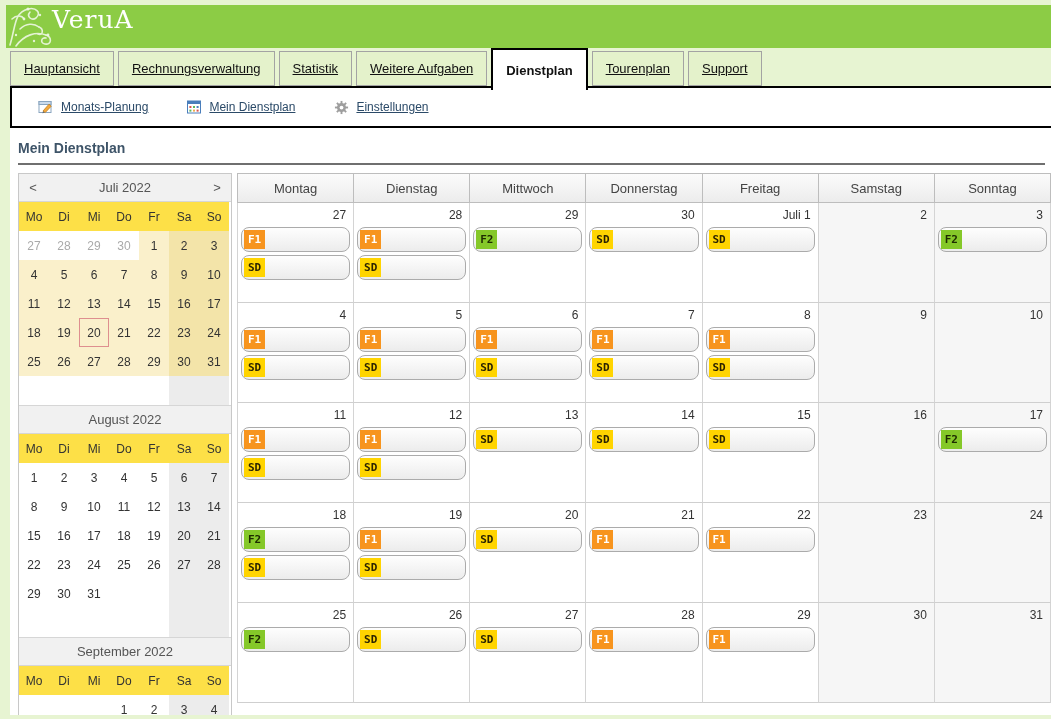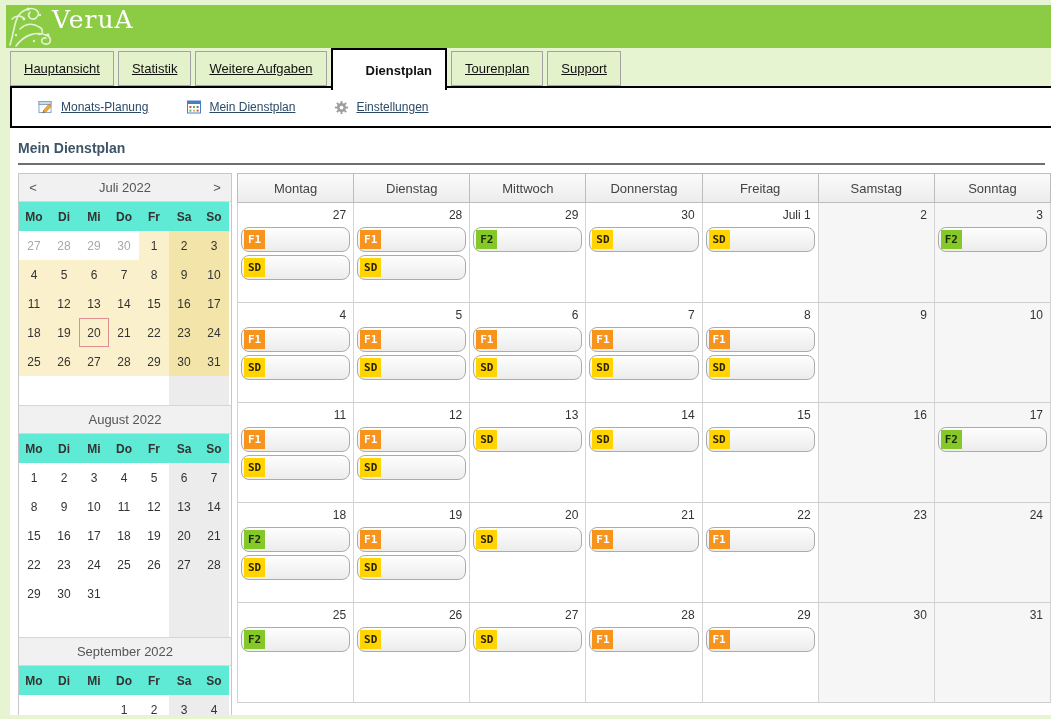--- a/index.html
+++ b/index.html
@@ -27,21 +27,21 @@
   .tab{
     box-sizing:border-box;height:35px;display:flex;align-items:center;
     padding:0 13px;margin-right:4px;border:1px solid #A3A3A3;
     background:#E4F2CB;cursor:pointer;white-space:nowrap;
   }
   .tab .lbl{font-size:13px;color:#111;text-decoration:underline;}
   .tab.active{
     background:#fff;border:2px solid #000;border-bottom:none;
     height:42px;margin-bottom:-4px;z-index:3;position:relative;
   }
-  .tab.active .lbl{text-decoration:none;font-weight:bold;margin-left:20px;}
+  .tab.active .lbl{text-decoration:none;font-weight:bold;}
   
   .toolbar{
     margin-left:10px;height:38px;box-sizing:content-box;
     border:2px solid #000;border-right:none;background:#fff;
     display:flex;align-items:center;padding-left:26px;gap:38px;
     position:relative;z-index:1;
   }
   .tool{display:flex;align-items:center;gap:7px;cursor:pointer;}
   .tool .tlbl{color:#2B4A68;font-size:12px;text-decoration:underline;}
   .tool .ticon{width:16px;height:16px;display:flex;align-items:center;justify-content:center;}
@@ -62,21 +62,21 @@
   }
   .mini-panel .month:first-child .mc-head{border-top:none;}
   .mc-head .nav{width:28px;text-align:center;cursor:pointer;color:#555;font-size:13px;}
   .mc-head .ttl{flex:1;text-align:center;}
   .mc-row{display:flex;}
   .mc-cell{
     width:30px;height:29px;box-sizing:border-box;
     display:flex;align-items:center;justify-content:center;
     font-size:12px;color:#333;
   }
-  .mc-wk .mc-cell{font-weight:bold;background:#5eead4;}
+  .mc-wk .mc-cell{font-weight:normal;background:#fde047;}
   .mc-cell.we{background:#ECECEC;}
   .mc-cell.cur{background:#FAF0CB;}
   .mc-cell.cur.we{background:#F3E4A9;}
   .mc-cell.muted{color:#A9A9A9;background:#fff;}
   .mc-cell.today{border:1px solid #DE8F8F;}
   
   .main-cal{flex:1;background:#fff;}
   .cal-head{display:flex;}
   .cal-hcell{
     flex:1;height:30px;box-sizing:border-box;
@@ -130,20 +130,23 @@
     </g>
   </svg>
   <div class="logo">VeruA</div>
 </div>
 
 <div class="tabs" id="tabs">
     <div class="tab">
       <span class="lbl">Hauptansicht</span>
     </div>
     <div class="tab">
+      <span class="lbl">Rechnungsverwaltung</span>
+    </div>
+    <div class="tab">
       <span class="lbl">Statistik</span>
     </div>
     <div class="tab">
       <span class="lbl">Weitere Aufgaben</span>
     </div>
     <div class="tab active">
       <span class="lbl">Dienstplan</span>
     </div>
     <div class="tab">
       <span class="lbl">Tourenplan</span>

